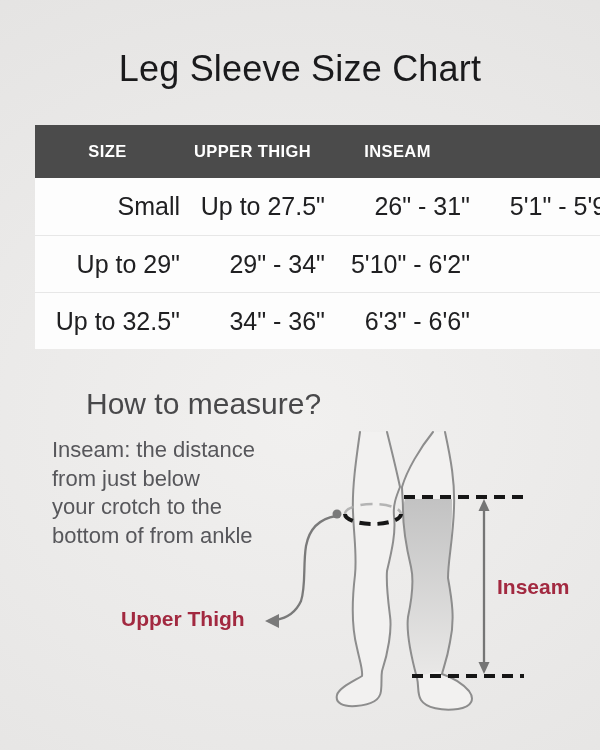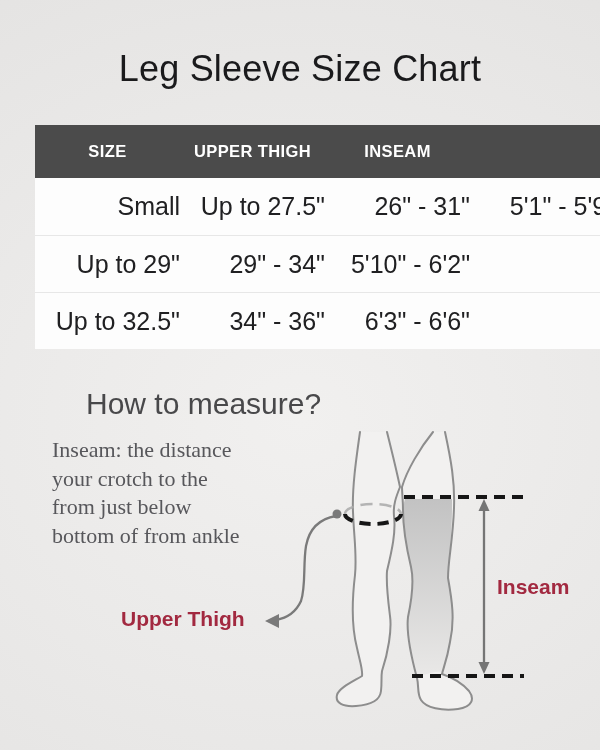--- a/index.html
+++ b/index.html
@@ -62,21 +62,20 @@
     color: #48484a;
     margin-left: 20px;
   }
 
   .inseam-note {
     position: absolute;
     left: 52px; top: 436px;
     font-size: 22px;
     line-height: 28.5px;
     color: #57575b;
-    font-family: Liberation Serif, serif;
   }
 
   .label-red {
     position: absolute;
     font-size: 21px; font-weight: 700;
     color: #a22940;
     white-space: nowrap;
   }
   .upper-thigh-label { left: 121px; top: 607px; }
   .inseam-label { left: 497px; top: 575px; }
@@ -115,22 +114,22 @@
       <div class="td">Up to 32.5"</div>
       <div class="td">34" - 36"</div>
       <div class="td">6'3" - 6'6"</div>
     </div>
   </div>
 
   <div class="measure-heading">How to measure?</div>
 
   <div class="inseam-note">
     <div>Inseam: the distance</div>
+    <div>from just below</div>
     <div>your crotch to the</div>
-    <div>from just below</div>
     <div>bottom of from ankle</div>
   </div>
 
   <div class="label-red upper-thigh-label">Upper Thigh</div>
   <div class="label-red inseam-label">Inseam</div>
 
   <svg class="legs-svg" viewBox="0 0 330 330">
     <defs>
       <linearGradient id="sleeveGrad" gradientUnits="userSpaceOnUse" x1="0" y1="77" x2="0" y2="256">
         <stop offset="0" stop-color="#c2c2c2"></stop>

